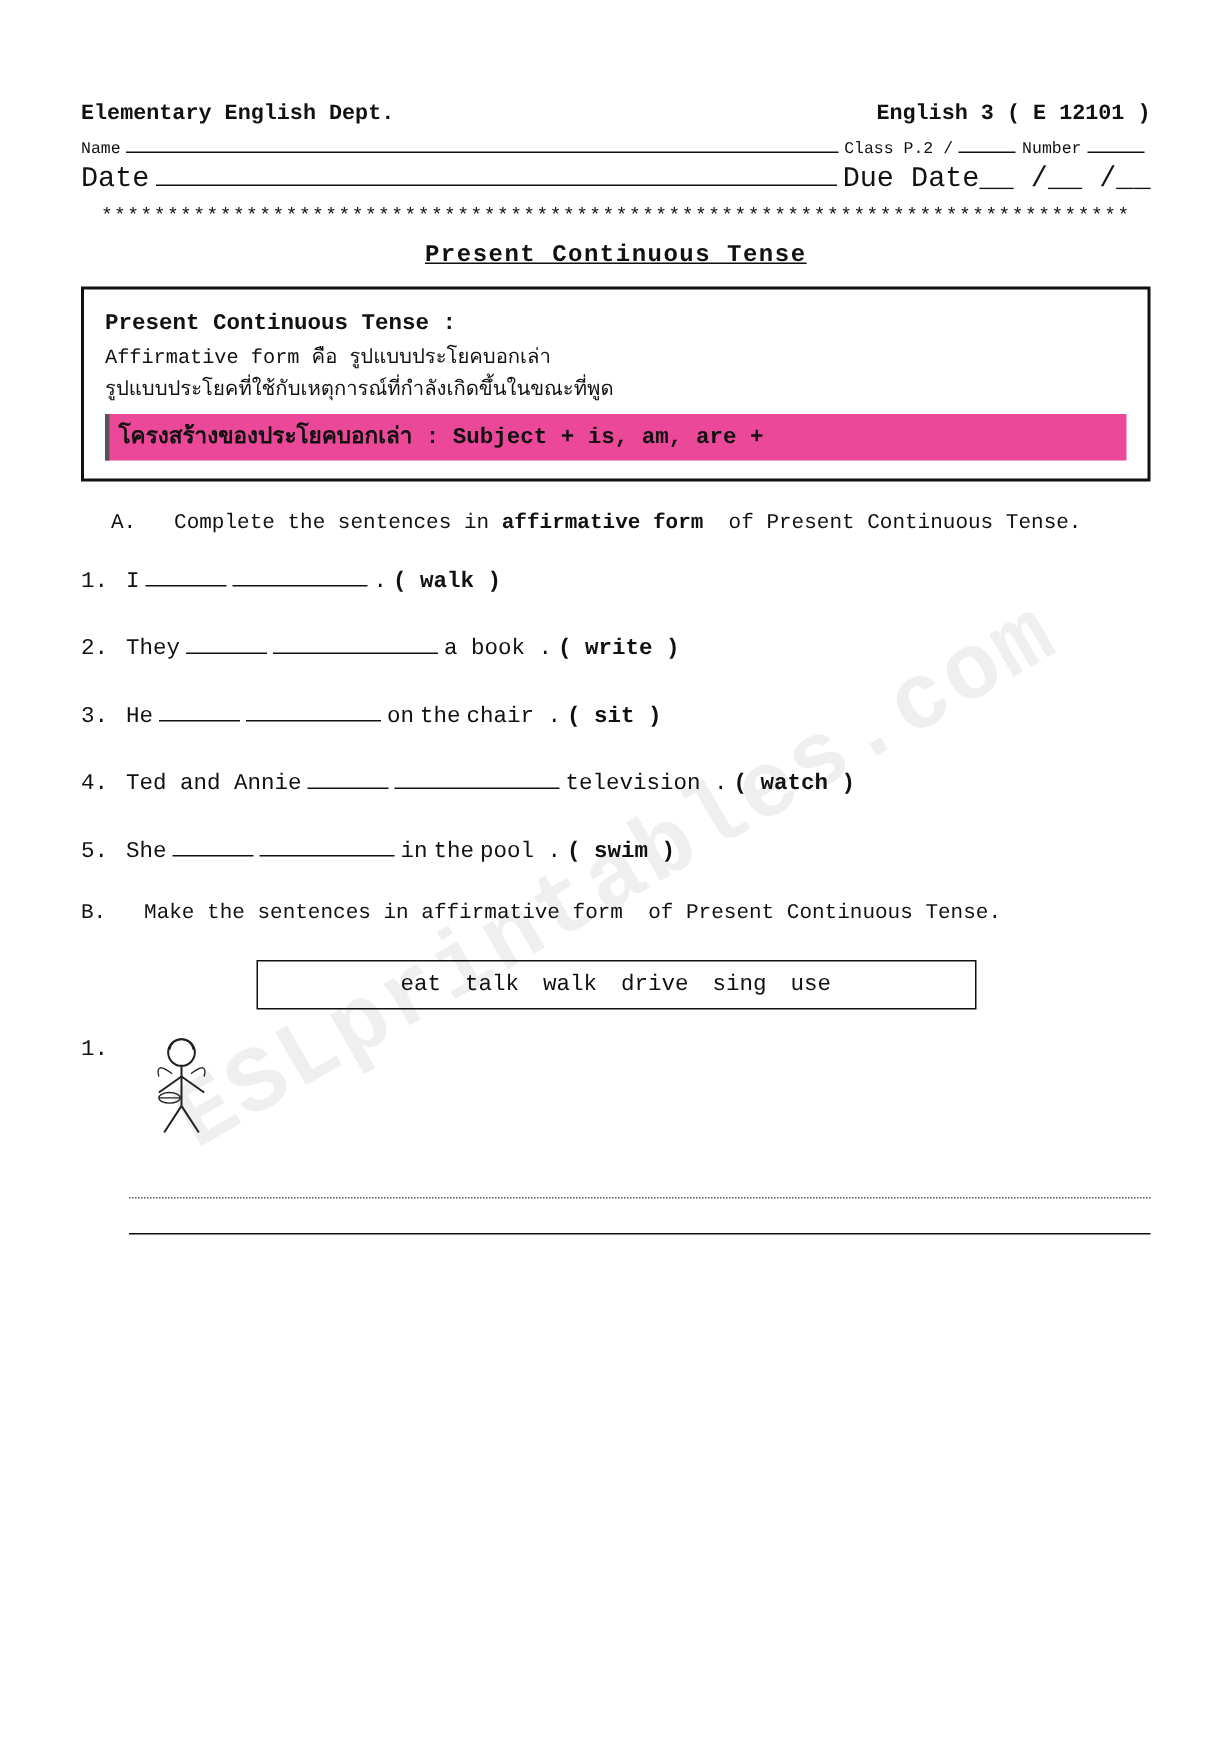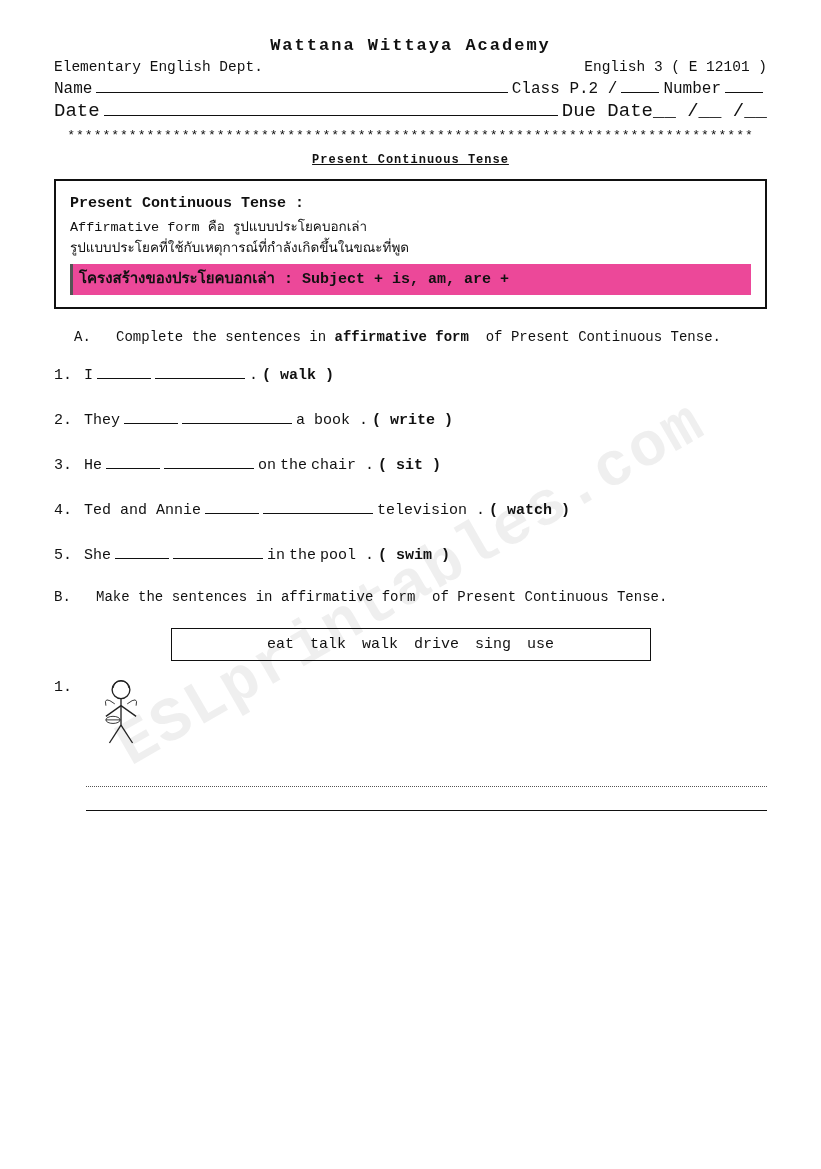--- a/index.html
+++ b/index.html
@@ -19,21 +19,21 @@
       font-size: 17px;
       margin-bottom: 4px;
       letter-spacing: 2px;
     }
     .header-row {
       display: flex;
       justify-content: space-between;
       font-size: 14.5px;
       margin-bottom: 2px;
     }
-    .header-row span { font-weight: normal; }
+    .header-row span { font-weight: bold; margin-top: 32px; }
     .underline-long {
       border-bottom: 1.5px solid #111;
       flex: 1;
       display: inline-block;
       margin: 0 4px;
       height: 16px;
     }
     .underline-short {
       border-bottom: 1.5px solid #111;
       width: 38px;
@@ -43,21 +43,21 @@
     }
     .stars-row {
       text-align: center;
       font-size: 13px;
       letter-spacing: 1px;
       margin: 6px 0 10px 0;
       word-break: break-all;
     }
     .section-title {
       text-align: center;
-      font-size: 12px;
+      font-size: 16px;
       font-weight: bold;
       text-decoration: underline;
       margin-bottom: 12px;
       letter-spacing: 1px;
     }
     .grammar-box {
       border: 2.5px solid #111;
       padding: 10px 14px 12px 14px;
       margin-bottom: 18px;
       font-size: 14px;
@@ -162,40 +162,39 @@
       font-weight: bold;
       letter-spacing: 2px;
       pointer-events: none;
       white-space: nowrap;
       z-index: 0;
     }
     .content { position: relative; z-index: 1; }
     .row-name-class {
       display: flex;
       align-items: baseline;
-      font-size: 16px;
+      font-size: 11px;
       margin-bottom: 2px;
       gap: 0;
     }
     .row-date-due {
       display: flex;
       align-items: flex-start;
       font-size: 19px;
       margin-bottom: 2px;
       gap: 0;
     }
   </style>
 </head>
 <body>
 
 <div class="watermark">ESLprintables.com</div>
 
 <div class="content">
 
-  <div class="school-name">Wattana  Wittaya  Academy</div>
 
   <div class="header-row">
     <span>Elementary English Dept.</span>
     <span>English 3 ( E 12101 )</span>
   </div>
 
   <div class="row-name-class">
     <span>Name</span>
     <span class="underline-long"></span>
     <span>Class P.2 /</span>

